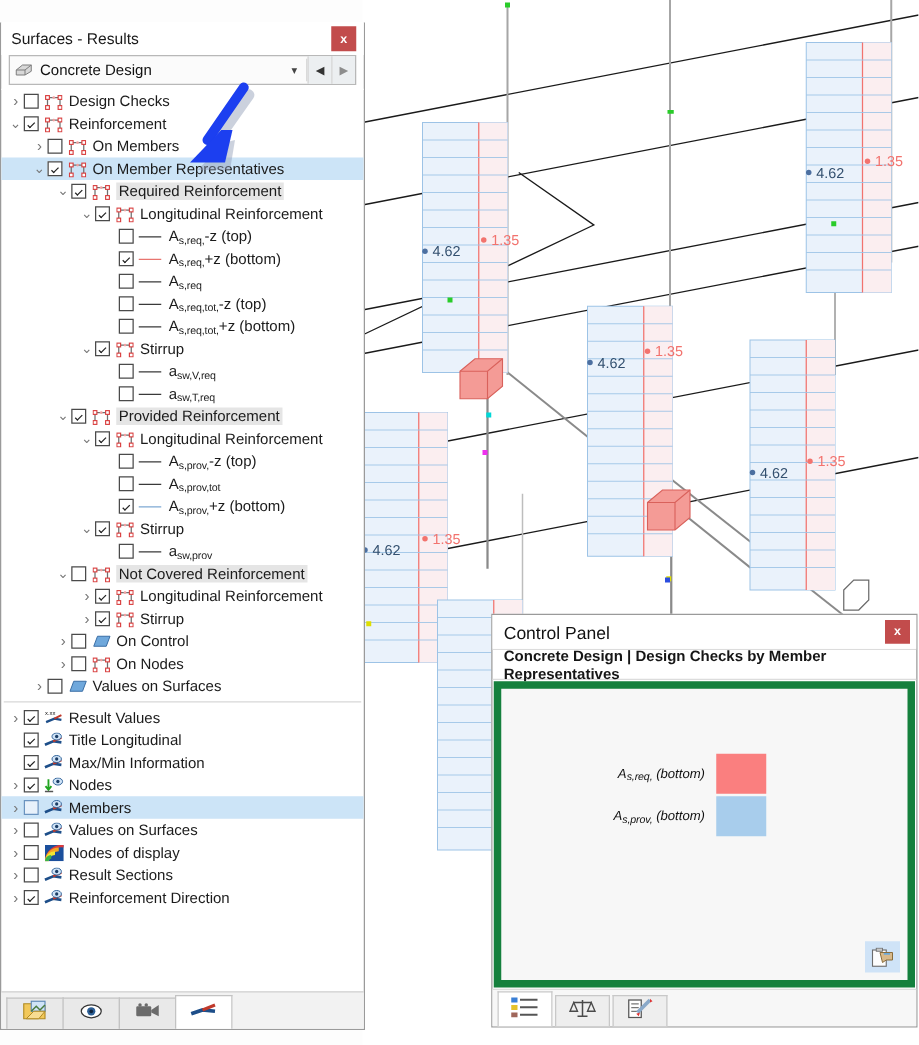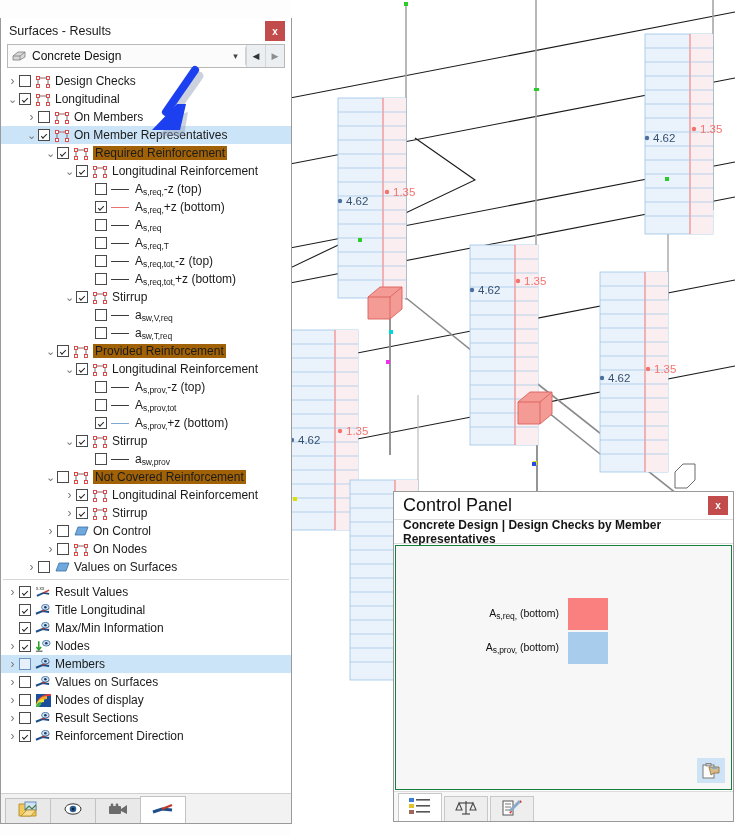--- a/index.html
+++ b/index.html
@@ -72,21 +72,21 @@
     background: #fff; margin-right: 4px; position: relative; cursor: pointer;
   }
   .cbx.pale { border-color:#6a93c0; background:#e8f1fb; }
   .cbx.on::after {
     content:''; position:absolute; left:2px; top:4px; width:5px; height:2px;
     border-left:1.6px solid #222; border-bottom:1.6px solid #222;
     transform: rotate(-45deg);
   }
   .ico { width: 16px; flex:0 0 16px; margin-right:4px; display:flex; align-items:center; justify-content:center; }
   .lbl { font-size: 12px; }
-  .lbl.hl { background:#a16207; padding: 0 2px; }
+  .lbl.hl { background:#e5e5e5; padding: 0 2px; }
   .sub { font-size: 8.5px; vertical-align: -2px; letter-spacing: -0.1px; }
   .dash { display:inline-block; width:18px; height:1px; background:#3a3a3a; margin-right:6px; vertical-align:3px; flex:0 0 18px; }
   .dash.red { background:#e8756f; }
   .dash.blue { background:#7fa9d4; }
   .tgroup-sep { height:1px; background:#d7d7d7; margin: 3px 2px; }
 
   #nav-tabs {
     flex: 0 0 30px; height:30px; display:flex; align-items:flex-end;
     background: #f2f2f2; border-top:1px solid #d0d0d0; padding-left:4px;
   }
@@ -97,26 +97,26 @@
   }
   .ntab.active { background:#ffffff; height:27px; }
 
   
   #ctrlpanel {
     position: absolute; left: 393px; top: 491px; width: 341px; height: 331px;
     background: #ffffff; border: 1px solid #9a9a9a;
     display:flex; flex-direction: column;
   }
   #cp-titlebar { height:27px; position:relative; display:flex; align-items:center; padding-left:9px; flex:0 0 27px; background:#fff; }
-  #cp-title { font-size:18px; color:#111; }
+  #cp-title { font-size:14px; color:#111; }
   #cp-close { position:absolute; right:5px; top:4px; width:20px; height:19px; background:#c24c4c; color:#fff;
               font-size:10px; font-weight:bold; display:flex; align-items:center; justify-content:center; cursor:pointer; }
   #cp-sub { flex:0 0 25px; height:25px; border-top:1px solid #dcdcdc; border-bottom:1px solid #dcdcdc;
             display:flex; align-items:center; padding-left:9px; font-size:12px; font-weight:bold; color:#161616; }
-  #cp-body { flex:1 1 auto; background:#f7f7f7; position:relative; border:1px solid #15803d; margin:1px; }
+  #cp-body { flex:1 1 auto; background:#f7f7f7; position:relative; border:6px solid #15803d; margin:1px;font-style:italic; }
   .legrow { position:absolute; display:flex; align-items:center; }
   .leglabel { font-size:10.5px; color:#111; text-align:right; width:130px; padding-right:9px; }
   .swatch { width:40px; height:32px; }
   #cp-copybtn { position:absolute; right:6px; bottom:6px; width:28px; height:25px; background:#cfe3f7;
                 display:flex; align-items:center; justify-content:center; cursor:pointer; }
   #cp-tabs { flex:0 0 30px; height:30px; display:flex; align-items:flex-end; background:#f7f7f7;
              border-top:1px solid #dcdcdc; padding-left:4px; }
   .cptab { width:44px; height:25px; border:1px solid #c8c8c8; border-bottom:none; background:#eeeeee;
            display:flex; align-items:center; justify-content:center; cursor:pointer; margin-right:2px; }
   .cptab.active { background:#ffffff; height:28px; }
@@ -300,21 +300,21 @@
             <span class="ico">
               <svg width="14" height="13" viewBox="0 0 14 13">
                 <path d="M2,11 L2,3 L12,3 L12,11" fill="none" stroke="#6f6f6f" stroke-width="1"></path>
                 <rect x="0.5" y="1.5" width="3" height="3" fill="#fff" stroke="#d83b3b" stroke-width="0.9"></rect>
                 <rect x="10.5" y="1.5" width="3" height="3" fill="#fff" stroke="#d83b3b" stroke-width="0.9"></rect>
                 <rect x="0.5" y="9.5" width="3" height="3" fill="#fff" stroke="#d83b3b" stroke-width="0.9"></rect>
                 <rect x="10.5" y="9.5" width="3" height="3" fill="#fff" stroke="#d83b3b" stroke-width="0.9"></rect>
                 <circle cx="7" cy="3" r="1.1" fill="#f0a0a0"></circle>
               </svg>
             </span>
-            <span class="lbl">Longitudinal</span>
+            <span class="lbl">Reinforcement</span>
           </div>
           <div class="trow">
             <span style="flex: 0 0 24px;"></span>
             <span class="twist" style="font-size: 12px;">›</span>
             <span class="cbx"></span>
             <span class="ico">
               <svg width="14" height="13" viewBox="0 0 14 13">
                 <path d="M2,11 L2,3 L12,3 L12,11" fill="none" stroke="#6f6f6f" stroke-width="1"></path>
                 <rect x="0.5" y="1.5" width="3" height="3" fill="#fff" stroke="#d83b3b" stroke-width="0.9"></rect>
                 <rect x="10.5" y="1.5" width="3" height="3" fill="#fff" stroke="#d83b3b" stroke-width="0.9"></rect>
@@ -386,27 +386,20 @@
             <span class="cbx on"></span>
             <span class="dash red"></span>
             <span class="lbl">A<span class="sub">s,req,</span>+z (bottom)</span>
           </div>
           <div class="trow">
             <span style="flex: 0 0 81px;"></span>
             <span class="twist"></span>
             <span class="cbx"></span>
             <span class="dash"></span>
             <span class="lbl">A<span class="sub">s,req</span></span>
-          </div>
-          <div class="trow">
-            <span style="flex: 0 0 81px;"></span>
-            <span class="twist"></span>
-            <span class="cbx"></span>
-            <span class="dash"></span>
-            <span class="lbl">A<span class="sub">s,req,T</span></span>
           </div>
           <div class="trow">
             <span style="flex: 0 0 81px;"></span>
             <span class="twist"></span>
             <span class="cbx"></span>
             <span class="dash"></span>
             <span class="lbl">A<span class="sub">s,req,tot,</span>-z (top)</span>
           </div>
           <div class="trow">
             <span style="flex: 0 0 81px;"></span>

